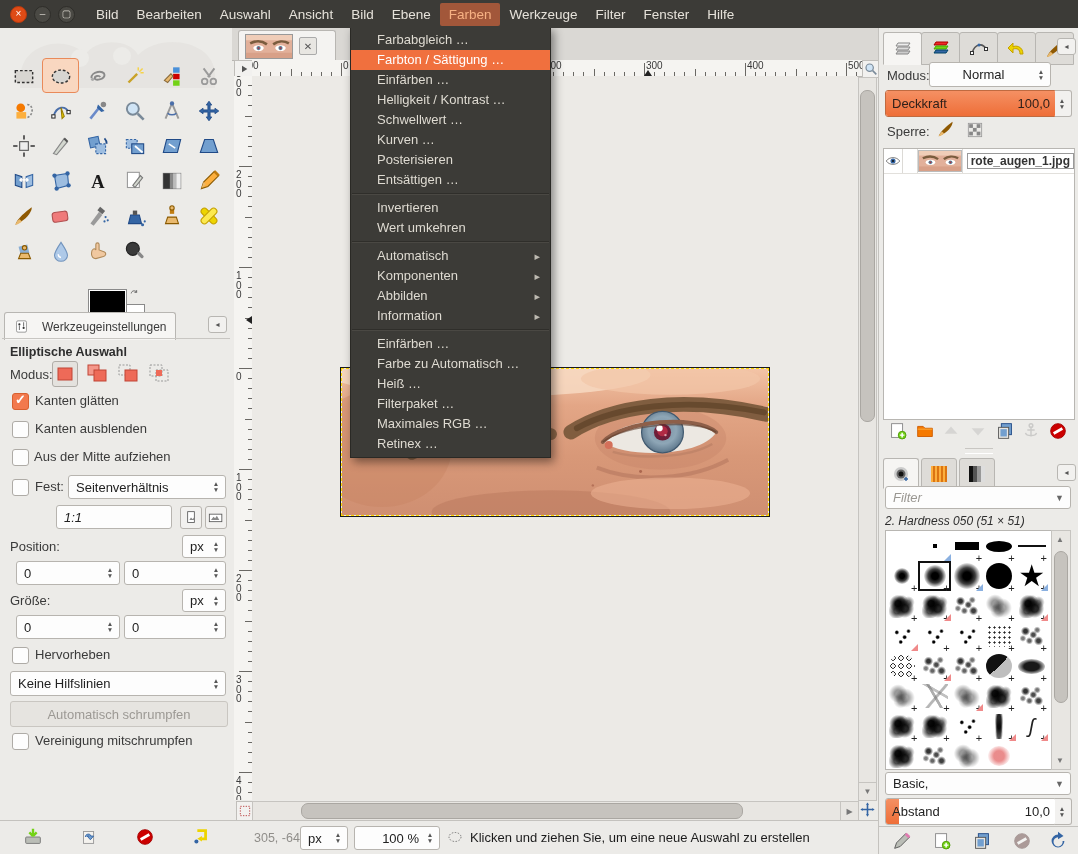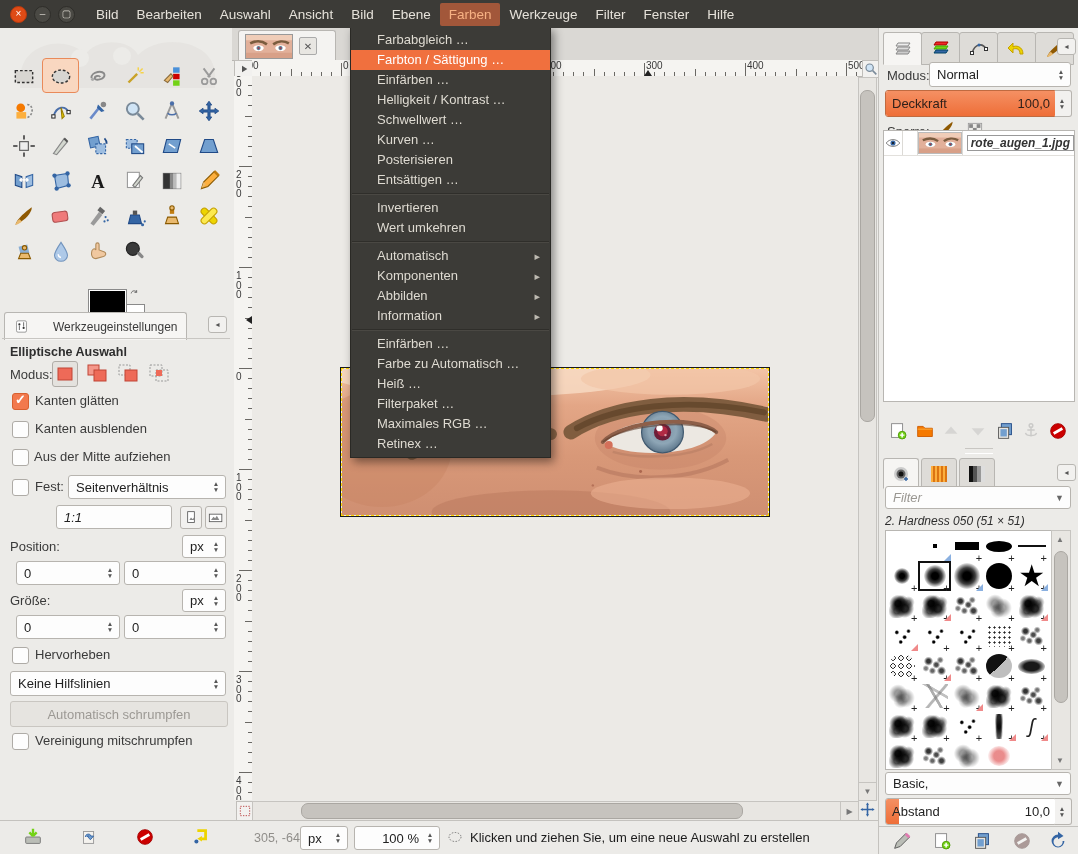--- a/index.html
+++ b/index.html
@@ -29,21 +29,21 @@
   .left-panel{position:absolute;left:0;top:28px;width:232px;height:826px;background:#ecebe8;}
   .wilber{position:absolute;left:10px;top:2px;opacity:.55;}
   #toolgrid{position:absolute;left:5px;top:30px;width:222px;display:flex;flex-wrap:wrap;}
   .tool{width:35px;height:33px;display:flex;align-items:center;justify-content:center;border:1px solid transparent;border-radius:4px;}
   .tool svg{width:26px;height:26px;}
   .tool.active{background:#f9d7c0;border:1px solid #e98a5a;}
   .fgbg{position:absolute;left:84px;top:230px;width:70px;height:76px;}
   .swatch{position:absolute;border:1px solid #8a8a8a;box-shadow:inset 0 0 0 1px #fff;}
   
   .dock-tab{position:absolute;background:#f6f5f3;border:1px solid #b8b6b2;border-bottom:none;
-            border-radius:3px 3px 0 0;display:flex;align-items:center;gap:23px;padding:0 8px;font-size:12px;color:#3a3a3a;}
+            border-radius:3px 3px 0 0;display:flex;align-items:center;gap:12px;padding:0 8px;font-size:12px;color:#3a3a3a;}
   .collapse-btn{position:absolute;width:17px;height:15px;border:1px solid #b8b6b2;border-radius:3px;background:#f2f1ef;
                 display:flex;align-items:center;justify-content:center;font-size:8px;color:#555;}
   .panel-title{font-weight:bold;font-size:12.5px;color:#2e2e2e;}
   .lbl{font-size:13px;color:#3a3a3a;}
   .select,.spinbox,.textbox{position:absolute;background:#fdfdfd;border:1px solid #b7b4af;border-radius:3px;
         display:flex;align-items:center;padding:0 20px 0 7px;font-size:13px;color:#222;}
   .spincol{position:absolute;right:2px;top:0;bottom:0;width:14px;display:flex;flex-direction:column;
            align-items:center;justify-content:center;color:#555;}
   .spincol::before{content:"▲";font-size:6.5px;line-height:6px;}
   .spincol::after{content:"▼";font-size:6.5px;line-height:6px;}
@@ -858,21 +858,21 @@
         <span class="icon-btn" style="width:26px;height:26px;">
           <svg viewBox="0 0 24 24" width="100%" height="100%">
             <path d="M4 20 C6 14 14 8 19 4 C20 6 16 14 8 18 Z" fill="#8f5902"></path>
             <path d="M4 20 C5 17 7 15 8 15 L10 17 C9 18 6 20 4 20 Z" fill="#e9b96e"></path>
           </svg>
         </span>
       </div>
     <div class="collapse-btn" style="left:178px;top:10px;">◂</div>
 
     <div class="abs lbl" style="left:8px;top:40px;">Modus:</div>
-    <div class="select" style="left:50px;top:34px;width:142px;height:25px;box-sizing:border-box;">
+    <div class="select" style="left:50px;top:34px;width:122px;height:25px;box-sizing:border-box;justify-content:center;">
       <span>Normal</span>
         <span class="spincol"></span>
     </div>
 
     <div class="opacity-slider" style="left:6px;top:62px;width:170px;height:25px;">
       <div class="opacity-fill"></div>
       <div class="txt">
         <span>Deckkraft</span>
         <span>100,0</span>
       </div>
@@ -894,21 +894,21 @@
             <rect x="5" y="5" width="4.5" height="4.5"></rect>
             <rect x="14" y="5" width="4.5" height="4.5"></rect>
             <rect x="9.5" y="9.5" width="4.5" height="4.5"></rect>
             <rect x="5" y="14" width="4.5" height="4.5"></rect>
             <rect x="14" y="14" width="4.5" height="4.5"></rect>
           </g>
           <rect x="4" y="4" width="16" height="16" fill="none" stroke="#999"></rect>
         </svg>
       </div>
 
-    <div class="layerlist" style="left:4px;top:102px;width:190px;height:270px;font-style:italic;">
+    <div class="layerlist" style="left:4px;top:120px;width:190px;height:270px;">
       <div class="layer-row">
         <div class="lcell" style="width:26px;">
             <span class="icon-btn" style="width:18px;height:18px;">
               <svg viewBox="0 0 24 24" width="100%" height="100%">
                 <path d="M3 12 C7 6 17 6 21 12 C17 18 7 18 3 12 Z" fill="#fff" stroke="#555"></path>
                 <circle cx="12" cy="12" r="3.4" fill="#3465a4"></circle>
                 <circle cx="12" cy="12" r="1.4" fill="#111"></circle>
               </svg>
             </span>
           </div>

